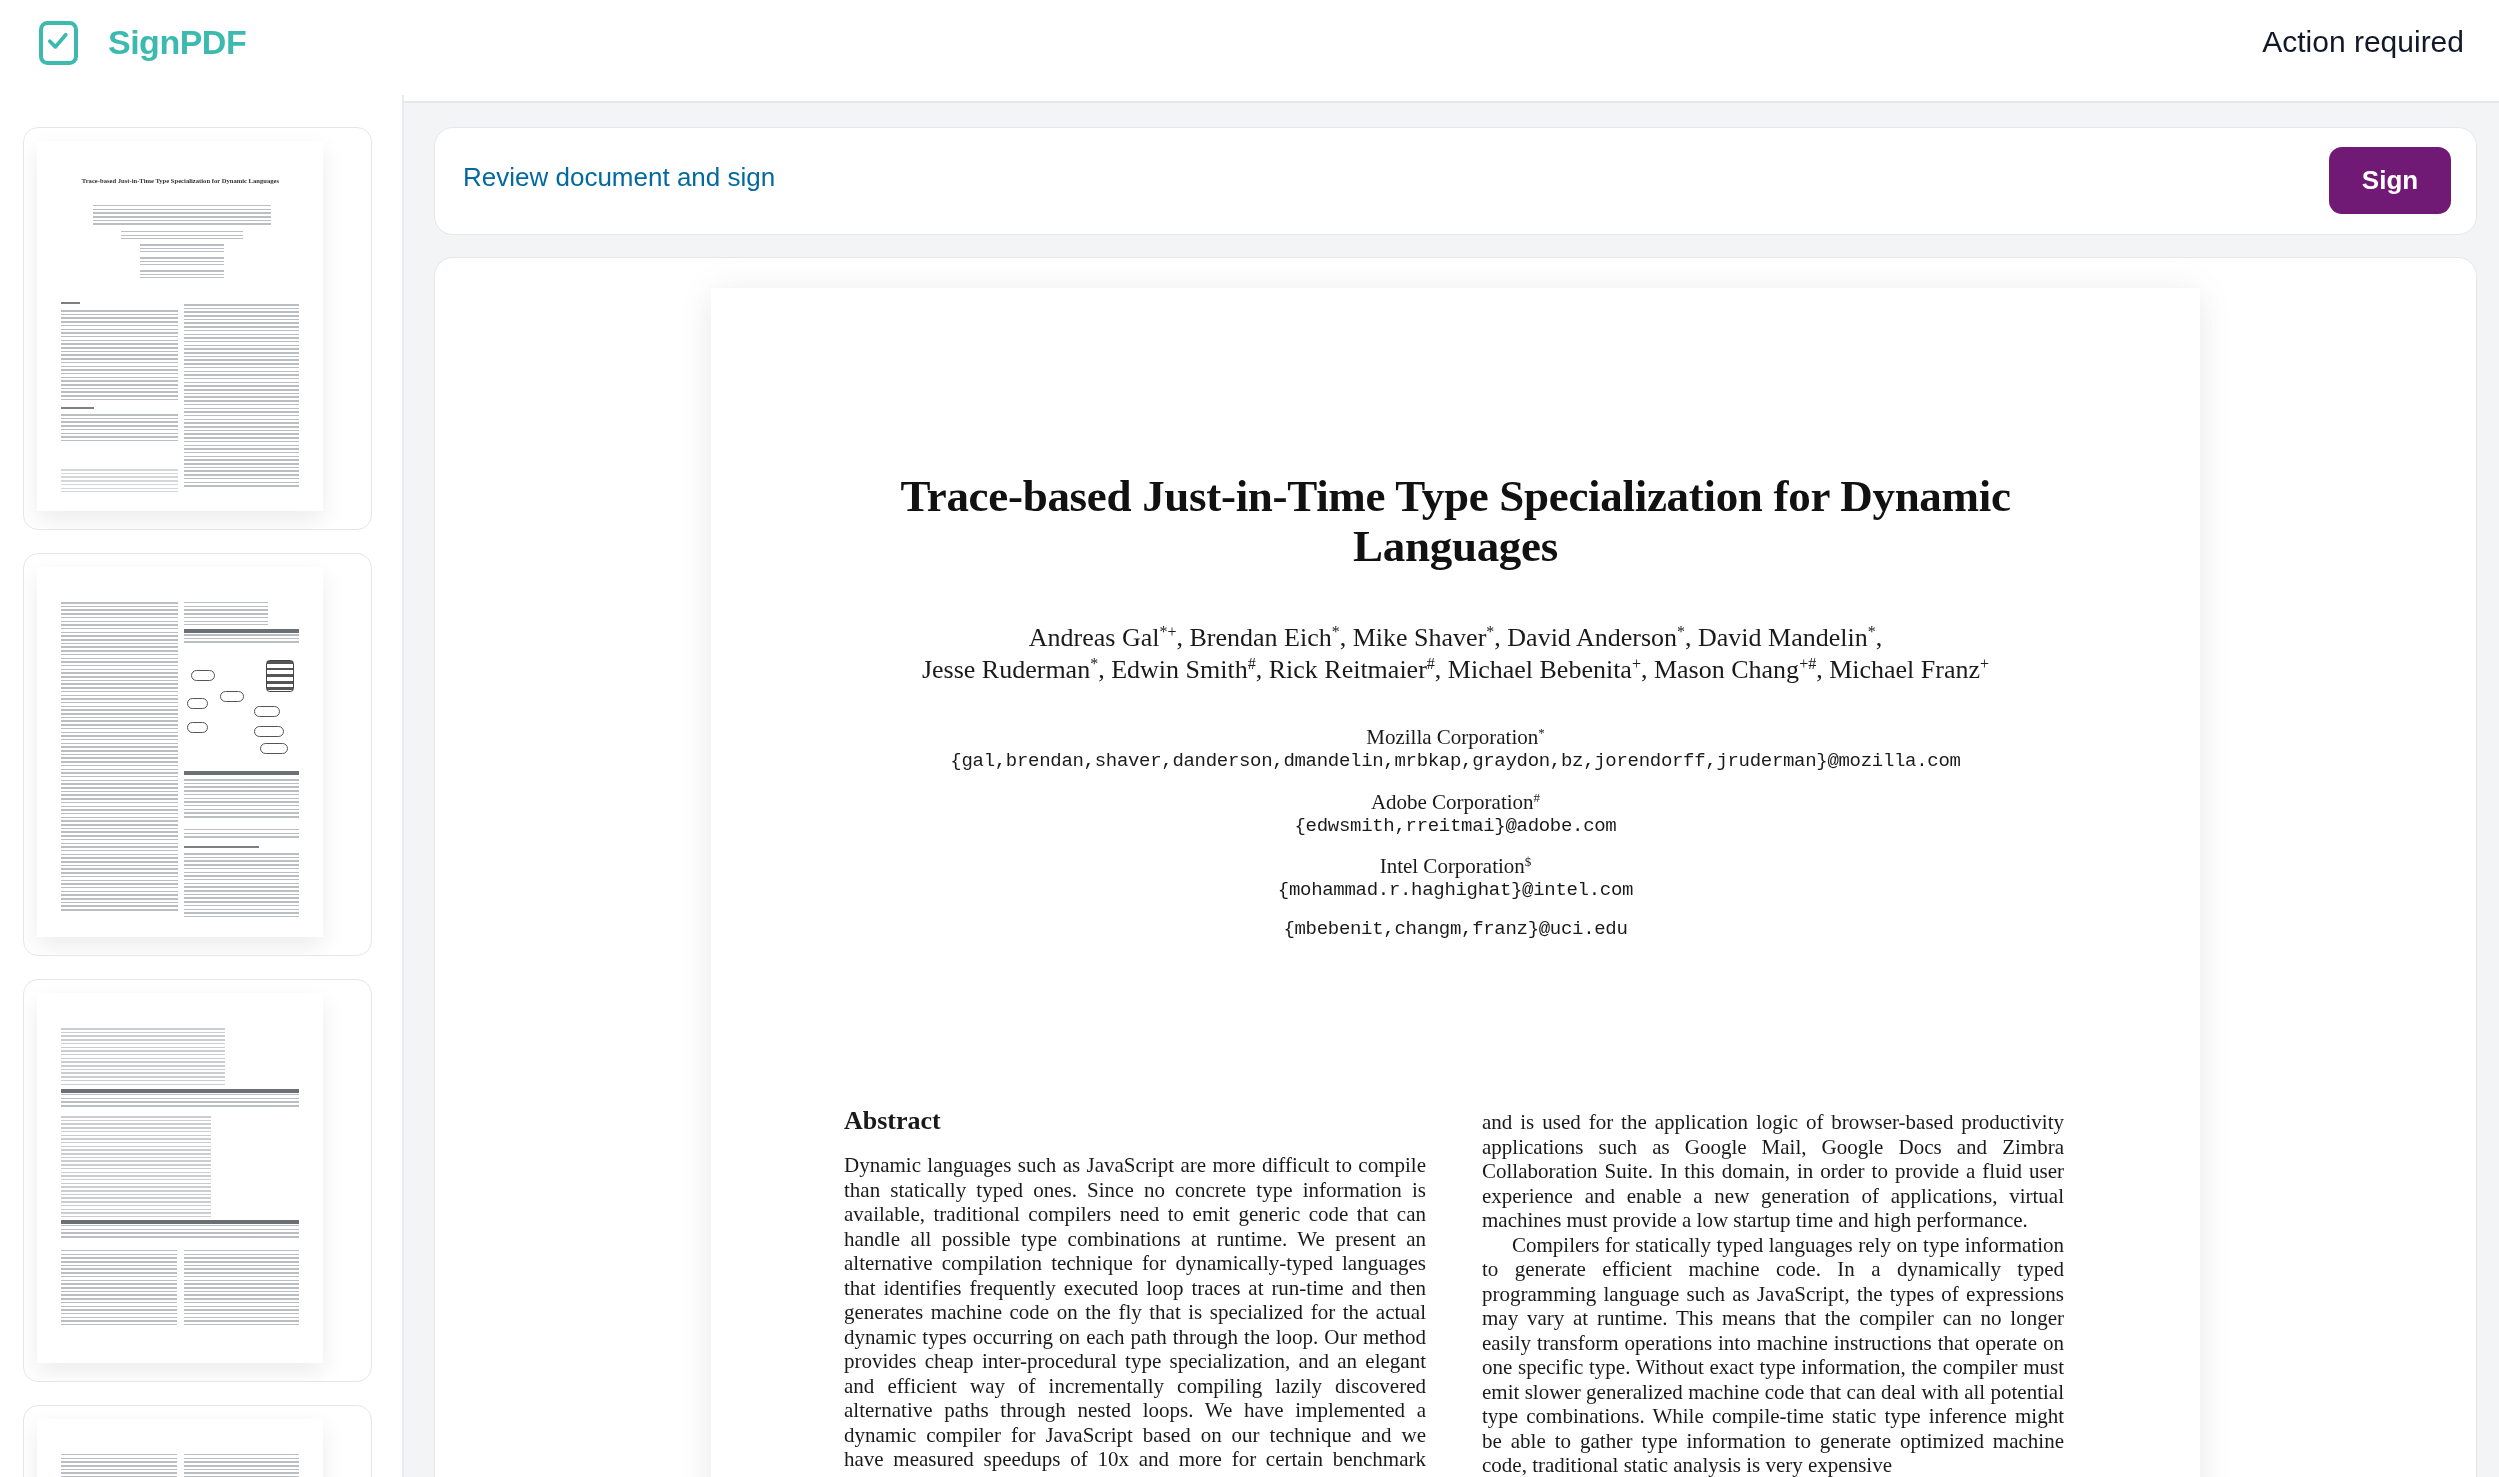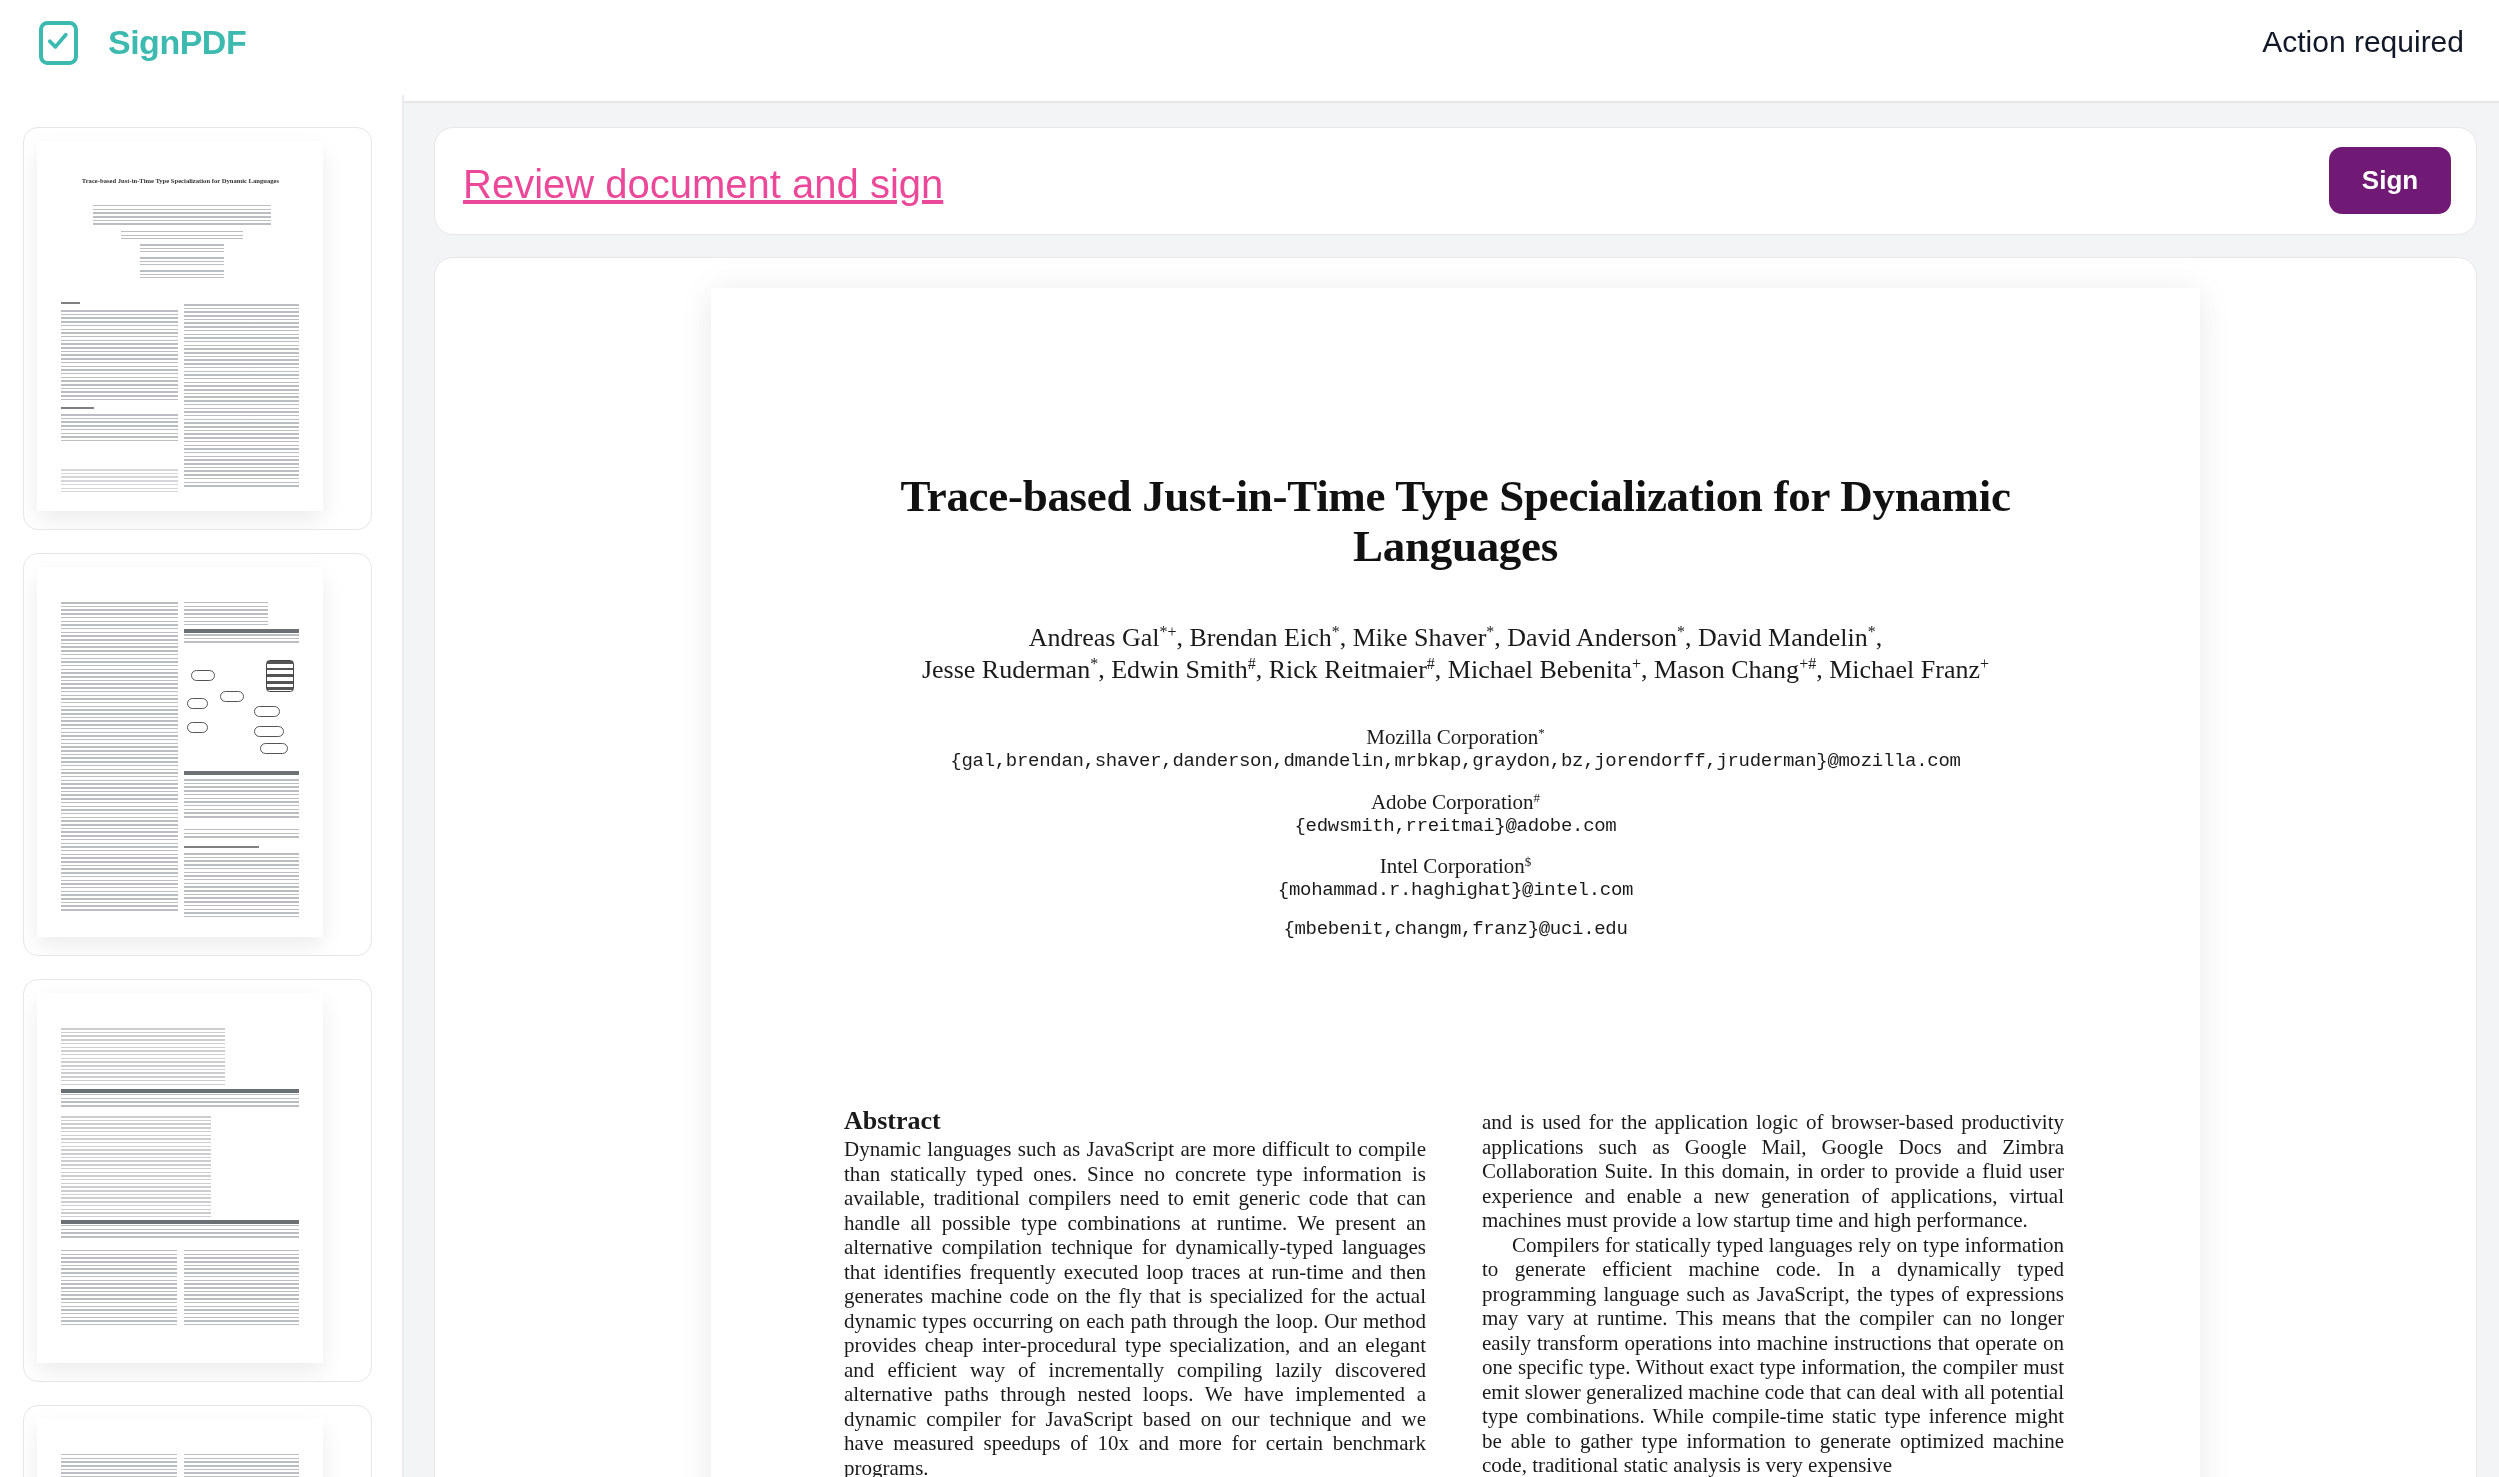--- a/index.html
+++ b/index.html
@@ -13,38 +13,38 @@
   .sidebar { position: absolute; left: 0; top: 95px; width: 404px; height: 1383px; background: #ffffff; border-right: 2.8px solid #e8eaef; overflow: hidden; }
   .thumb { position: absolute; left: 23.4px; width: 349px; height: 403px; border: 1.9px solid #e3e6ec; border-radius: 15px; background: #ffffff; overflow: hidden; }
   .thumb-page { position: absolute; left: 13px; top: 13px; width: 286px; height: 370px; background: #ffffff; box-shadow: 0 9.4px 22.5px rgba(0,0,0,0.08); overflow: hidden; }
   .tp-title { position: absolute; left: 28px; right: 28px; top: 36px; text-align: center; font-family: "Liberation Serif", serif; font-weight: 700; font-size: 6.6px; line-height: 8.4px; color: #333; }
   .tp-line { position: absolute; height: 1.9px; background: #9aa0a6; opacity: 0.75; }
   .tp-block { position: absolute; background: repeating-linear-gradient(to bottom, #a9adb3 0px, #a9adb3 1.5px, transparent 1.5px, transparent 3.7px); opacity: 0.8; }
   .tp-bar { position: absolute; height: 3.7px; background: #6b7075; }
   .tp-fig { position: absolute; border: 1.9px solid #555; border-radius: 9.4px; }
 
   .action-card { position: absolute; left: 434px; top: 127px; width: 2043px; height: 108px; background: #ffffff; border: 1.9px solid #e5e7eb; border-radius: 19px; }
-  .action-text { position: absolute; left: 28px; top: 34px; font-size: 40px; color: #ec4899; text-decoration: underline; }
+  .action-text { position: absolute; left: 28px; top: 34px; font-size: 26px; color: #0369a1; }
   .sign-btn { position: absolute; right: 25px; top: 19px; width: 122px; height: 67px; background: #701a75; border-radius: 13px; color: #ffffff; font-size: 26px; font-weight: 700; text-align: center; line-height: 67px; border: none; cursor: pointer; }
 
   .doc-card { position: absolute; left: 434px; top: 257px; width: 2043px; height: 1255px; background: #ffffff; border: 1.9px solid #e5e7eb; border-radius: 19px; overflow: hidden; }
   .pdf-page { position: absolute; left: 276px; top: 30px; width: 1489px; height: 1311px; background: #ffffff; box-shadow: 0 0 37px rgba(0,0,0,0.06), 0 11.2px 28px rgba(0,0,0,0.04); font-family: "Liberation Serif", serif; color: #111; }
 
   .paper-title { position: absolute; left: 0; width: 1489px; top: 183px; text-align: center; font-weight: 700; font-size: 45px; line-height: 50px; letter-spacing: -0.3px; }
   .authors { position: absolute; left: 0; width: 1489px; top: 334px; text-align: center; font-size: 26px; line-height: 32px; color: #1a1a1a; }
   .authors sup { font-size: 16px; vertical-align: 9.4px; line-height: 0; }
   .affil { position: absolute; left: 0; width: 1489px; text-align: center; color: #1a1a1a; }
   .affil .org { font-size: 21px; line-height: 24px; }
   .affil .org sup { font-size: 13px; vertical-align: 7.5px; line-height: 0; }
   .affil .mail { font-family: "Liberation Mono", monospace; font-size: 19px; line-height: 24px; letter-spacing: -0.3px; }
 
   .col { position: absolute; width: 582px; font-size: 21px; line-height: 24.5px; text-align: justify; color: #1a1a1a; }
   .col-left { left: 133px; top: 817px; }
   .col-right { left: 771px; top: 822px; }
-  .abs-head { font-weight: 700; font-size: 26px; line-height: 32px; margin-bottom: 0px; }
+  .abs-head { font-weight: 700; font-size: 26px; line-height: 32px; margin-bottom: 16px; }
   .indent { text-indent: 30px; }
 </style>
 </head>
 <body>
 
 <div class="header">
   <div class="logo-icon">
     <svg width="22.5" height="22.5" viewBox="0 0 24 24">
       <polyline points="3,12 9,18 20,5" fill="none" stroke="#3dbab0" stroke-width="4" stroke-linecap="round" stroke-linejoin="round"></polyline>
     </svg>

